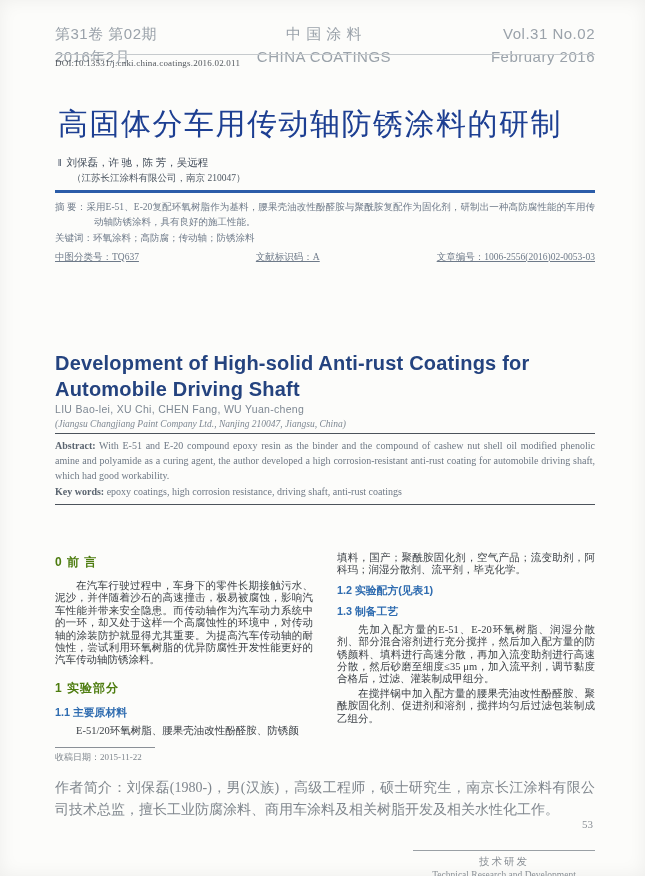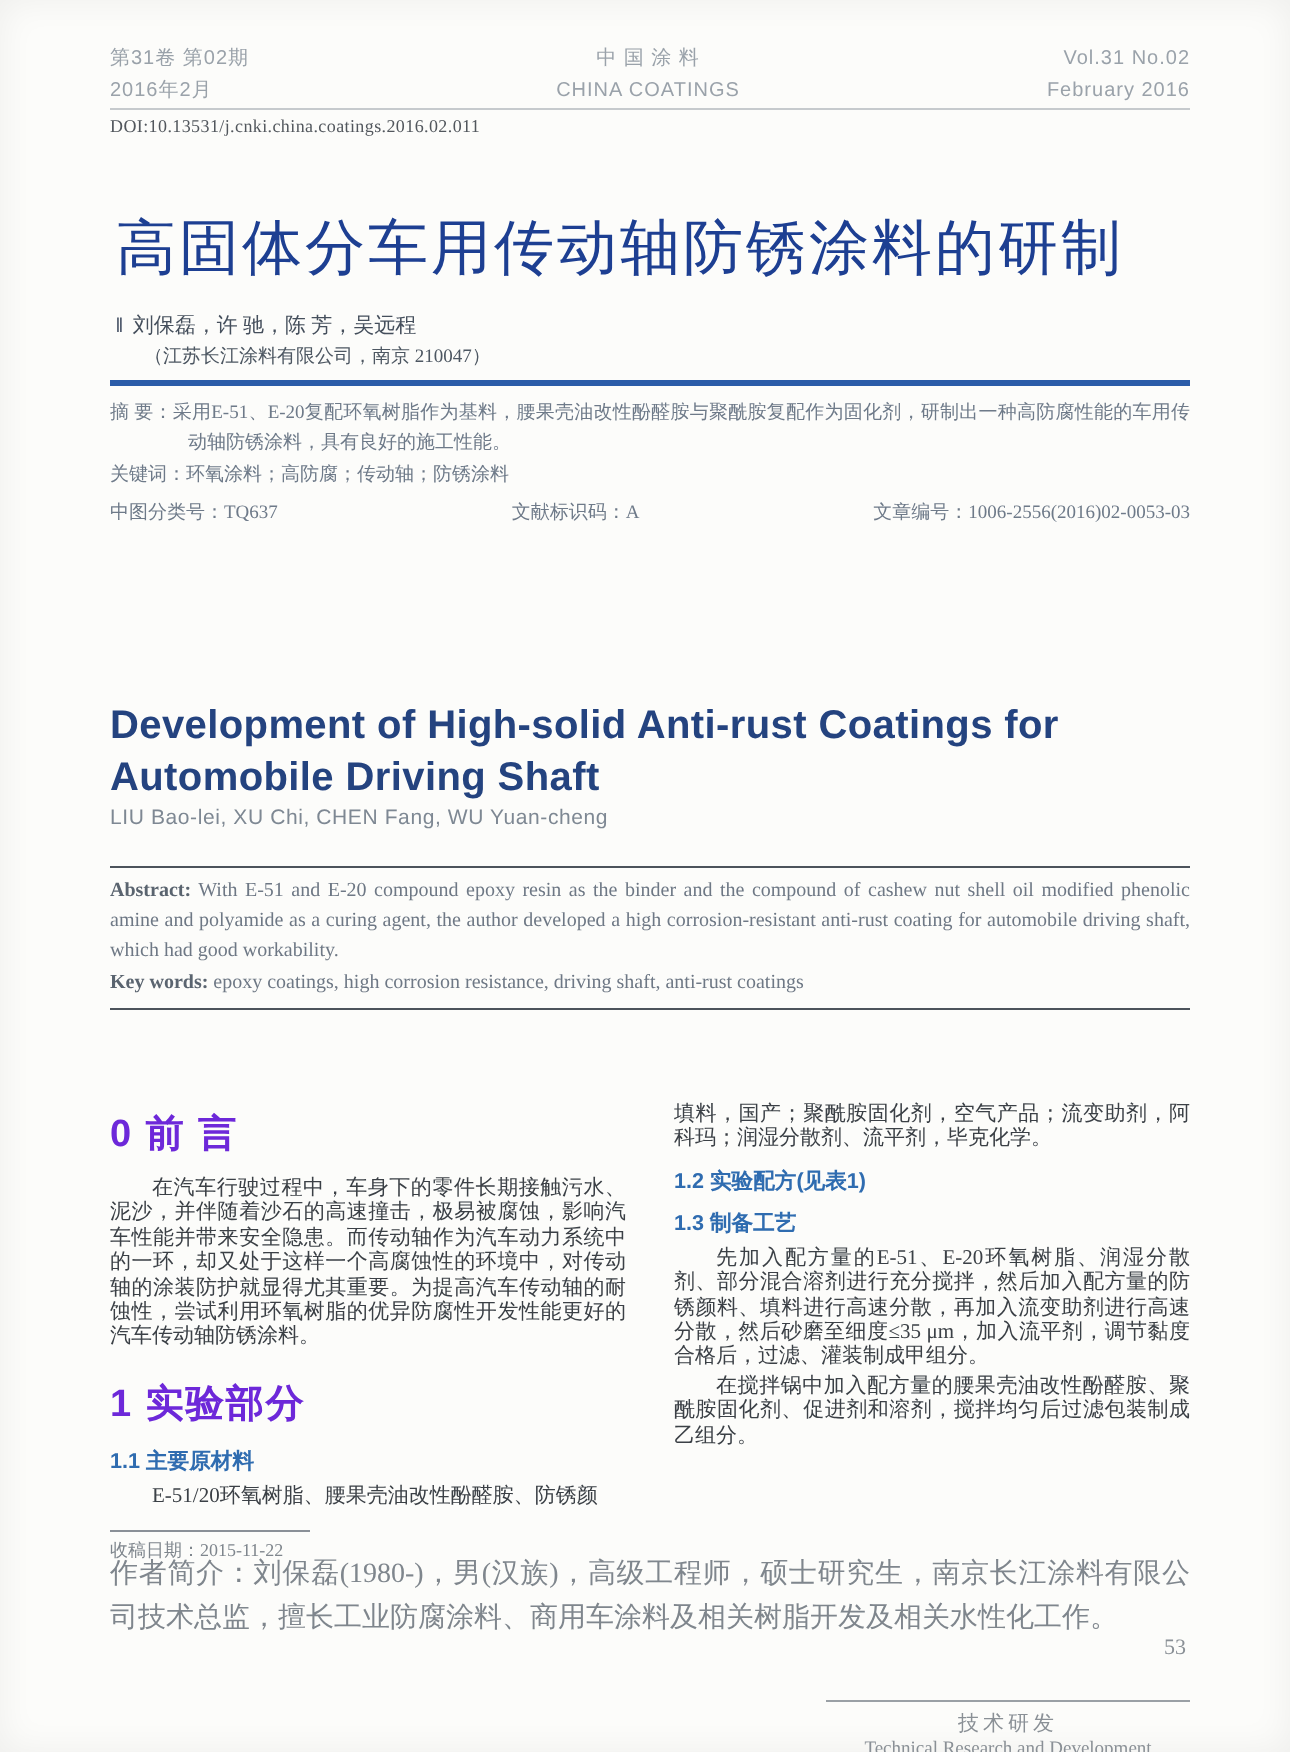--- a/index.html
+++ b/index.html
@@ -4,57 +4,57 @@
 <style>
   html,body{margin:0;padding:0;background:#e8e8e6;}
   .page{
     position:relative;width:645px;height:876px;margin:0 auto;
     background:#fcfcfa;overflow:hidden;
     box-shadow:inset 0 0 18px rgba(0,0,0,0.06);
     font-family:"Liberation Sans","DejaVu Sans",sans-serif;
   }
   
   .hdr{position:absolute;top:22px;left:55px;width:540px;display:flex;justify-content:space-between;
-       font-size:10px;line-height:1.55;color:#9aa2aa;letter-spacing:0.5px;}
+       font-size:15px;line-height:1.55;color:#9aa2aa;letter-spacing:0.5px;}
   .hdr .c{text-align:center;}
   .hdr .r{text-align:right;}
   .hdr-rule{position:absolute;top:54px;left:55px;width:540px;height:1px;background:#c6cacd;}
   .doi{position:absolute;top:58px;left:55px;width:540px;font-size:9px;color:#52575d;
        font-family:"Liberation Serif","DejaVu Serif",serif;letter-spacing:0.2px;}
   
   .title-cn{position:absolute;top:104px;left:58px;width:537px;font-size:30px;font-weight:normal;
             color:#1d3f92;letter-spacing:1.5px;}
   .authors-cn{position:absolute;top:156px;left:58px;width:537px;font-size:10.5px;color:#454f5c;
               font-family:"Liberation Serif","DejaVu Serif",serif;}
   .authors-cn .mark{color:#4a5568;font-weight:bold;margin-right:6px;letter-spacing:-1px;}
   .affil-cn{position:absolute;top:172px;left:72px;width:523px;font-size:9.5px;color:#4d5762;
             font-family:"Liberation Serif","DejaVu Serif",serif;}
   .blue-rule{position:absolute;top:190px;left:55px;width:540px;height:3px;background:#2b5ca8;}
   
   .abs-cn{position:absolute;top:200px;left:55px;width:540px;font-size:9.5px;line-height:1.6;
           color:#6e7a89;font-family:"Liberation Serif","DejaVu Serif",serif;}
   .abs-cn .hang{padding-left:39px;text-indent:-39px;margin:0 0 1px 0;text-align:justify;}
   .abs-cn .kw{margin:1px 0 3px 0;}
-  .cls-line{display:flex;justify-content:space-between;margin-top:3px;}
+  .cls-line{display:flex;justify-content:space-between;margin-top:3px;text-decoration:underline;}
   
   .title-en{position:absolute;top:350px;left:55px;width:540px;font-size:20px;font-weight:bold;
             color:#24437f;line-height:1.32;white-space:pre-line;letter-spacing:0.2px;}
   .authors-en{position:absolute;top:403px;left:55px;width:540px;font-size:10.5px;color:#7e8893;letter-spacing:0.3px;}
   .affil-en{position:absolute;top:419px;left:55px;width:540px;font-size:9.5px;color:#7e8893;
             font-style:italic;font-family:"Liberation Serif","DejaVu Serif",serif;}
   .rule-thin-1{position:absolute;top:433px;left:55px;width:540px;height:1px;background:#4c535b;}
   .abs-en{position:absolute;top:438px;left:55px;width:540px;font-size:10px;line-height:1.5;
           color:#6e7885;font-family:"Liberation Serif","DejaVu Serif",serif;text-align:justify;}
   .abs-en b{color:#5a646f;}
   .abs-en .kwline{text-align:left;margin-top:1px;}
   .rule-thin-2{position:absolute;top:504px;left:55px;width:540px;height:1px;background:#4c535b;}
   
   .cols{position:absolute;top:552px;left:55px;width:540px;display:flex;gap:24px;}
   .col{width:258px;font-family:"Liberation Serif","DejaVu Serif",serif;}
-  .h-sec{font-size:19px;font-weight:bold;color:#6d28d9;margin:2px 0 9px 0;
+  .h-sec{font-size:12px;font-weight:bold;color:#4d7c0f;margin:2px 0 9px 0;
          font-family:"Liberation Sans","DejaVu Sans",sans-serif;letter-spacing:1px;}
   .h-sub{font-size:10.8px;font-weight:bold;color:#2f6cb0;margin:7px 0 5px 0;
          font-family:"Liberation Sans","DejaVu Sans",sans-serif;}
   .col p{font-size:10.5px;line-height:12.4px;color:#3b4046;text-align:justify;margin:0;}
   .col p.ind{text-indent:2em;}
   .col p.gap{margin-top:2px;}
   .fn-divider{width:100px;height:1px;background:#8a9097;margin:10px 0 3px 0;}
   .received{font-size:9px;color:#7f868d;}
   .bio{position:absolute;top:777px;left:55px;width:540px;font-size:14px;line-height:1.6;
        color:#7f868d;text-align:justify;font-family:"Liberation Serif","DejaVu Serif",serif;}
@@ -100,20 +100,21 @@
     <div class="cls-line">
       <span>中图分类号：TQ637</span>
       <span>文献标识码：A</span>
       <span>文章编号：1006-2556(2016)02-0053-03</span>
     </div>
   </div>
 
   <div class="title-en">Development of High-solid Anti-rust Coatings for
 Automobile Driving Shaft</div>
   <div class="authors-en">LIU Bao-lei, XU Chi, CHEN Fang, WU Yuan-cheng</div>
+  <div class="affil-en">(Jiangsu Changjiang Paint Company Ltd., Nanjing 210047, Jiangsu, China)</div>
   <div class="rule-thin-1"></div>
   <div class="abs-en">
     <div><b>Abstract:</b><span> With E-51 and E-20 compound epoxy resin as the binder and the compound of cashew nut shell oil modified phenolic amine and polyamide as a curing agent, the author developed a high corrosion-resistant anti-rust coating for automobile driving shaft, which had good workability.</span></div>
     <div class="kwline"><b>Key words:</b><span> epoxy coatings, high corrosion resistance, driving shaft, anti-rust coatings</span></div>
   </div>
   <div class="rule-thin-2"></div>
 
   <div class="cols">
     <div class="col">
       <div class="h-sec">0  前  言</div>

